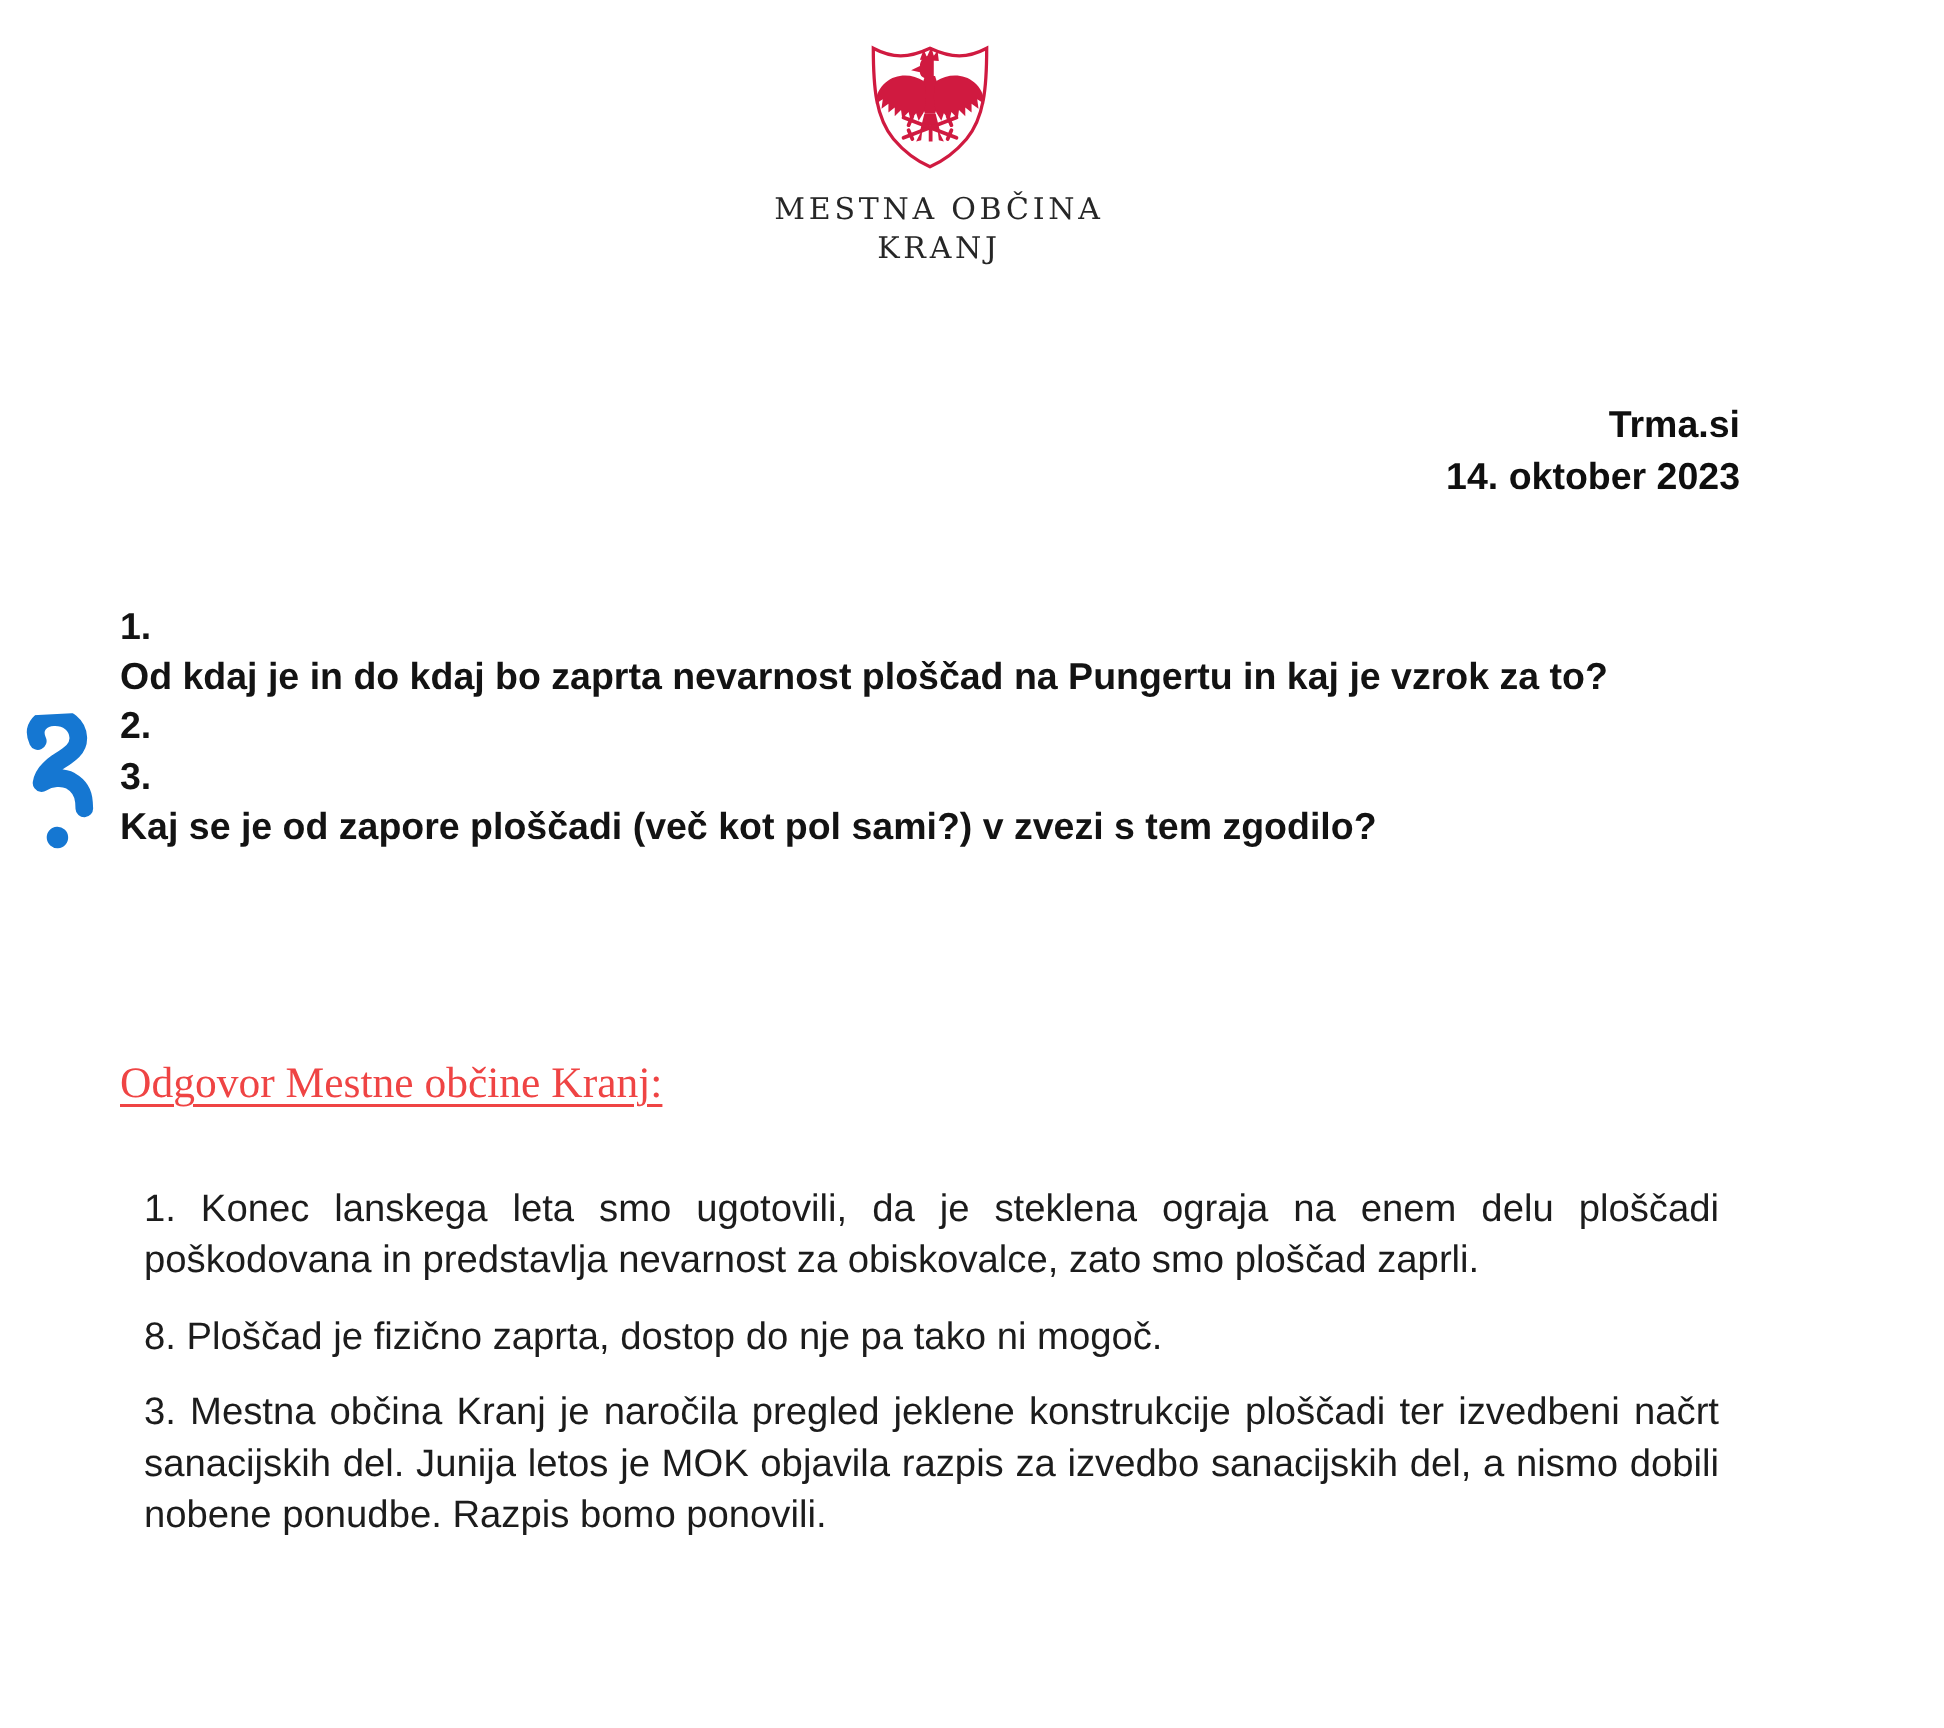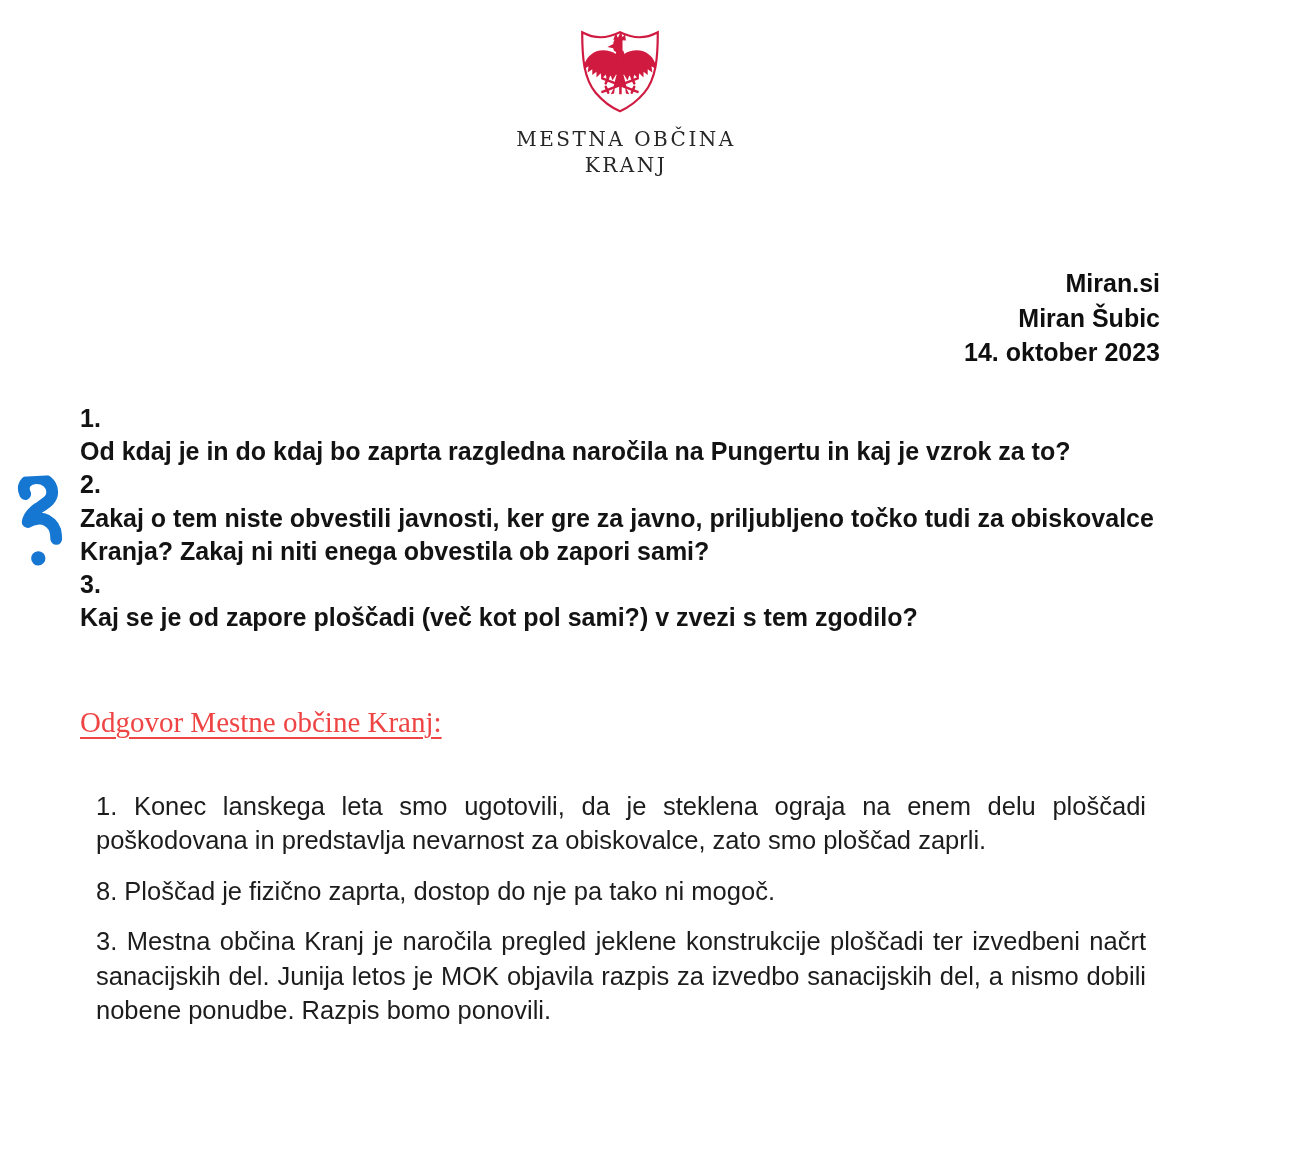--- a/index.html
+++ b/index.html
@@ -124,38 +124,36 @@
         <path d="M29,78 L71,62"></path>
         <path d="M29,62 L71,78"></path>
         <path d="M33,72 L36,79 M64,61 L67,68 M33,68 L36,61 M64,79 L67,72"></path>
       </g>
     </svg>
     <div class="org-name">MESTNA OBČINA
 KRANJ</div>
   </div>
 
   <div class="sender-block">
-    <div>Miran.si</div>
-    <div>Miran Šubic</div>
+    <div>Trma.si</div>
     <div>14. oktober 2023</div>
   </div>
 
   <svg class="qmark" viewBox="0 0 46 92" aria-hidden="true">
     <path d="M11 17 C 7 7 15 2 22 2 C 31 2 37.5 8 37.5 16 C 37.5 24 30 27.5 23 31.5 C 16.5 35.5 13 39.5 12 44.5 C 18 41 26 41 31 44 C 36.5 47.5 39 52.5 39 58.5 L 39 62.5" fill="none" stroke="#1577d2" stroke-width="11.5" stroke-linecap="round" stroke-linejoin="round"></path>
     <circle cx="20.5" cy="80.5" r="7" fill="#1577d2"></circle>
   </svg>
 
   <div class="questions">
     <div class="q-item">
       <div class="q-number">1.</div>
-      <div class="q-text">Od kdaj je in do kdaj bo zaprta razgledna naročila na Pungertu in kaj je vzrok za to?</div>
+      <div class="q-text">Od kdaj je in do kdaj bo zaprta nevarnost ploščad na Pungertu in kaj je vzrok za to?</div>
     </div>
     <div class="q-item">
       <div class="q-number">2.</div>
-      <div class="q-text">Zakaj o tem niste obvestili javnosti, ker gre za javno, priljubljeno točko tudi za obiskovalce Kranja? Zakaj ni niti enega obvestila ob zapori sami?</div>
     </div>
     <div class="q-item">
       <div class="q-number">3.</div>
       <div class="q-text">Kaj se je od zapore ploščadi (več kot pol sami?) v zvezi s tem zgodilo?</div>
     </div>
   </div>
 
   <div class="answer-heading">Odgovor Mestne občine Kranj:</div>
 
   <div class="answers">

